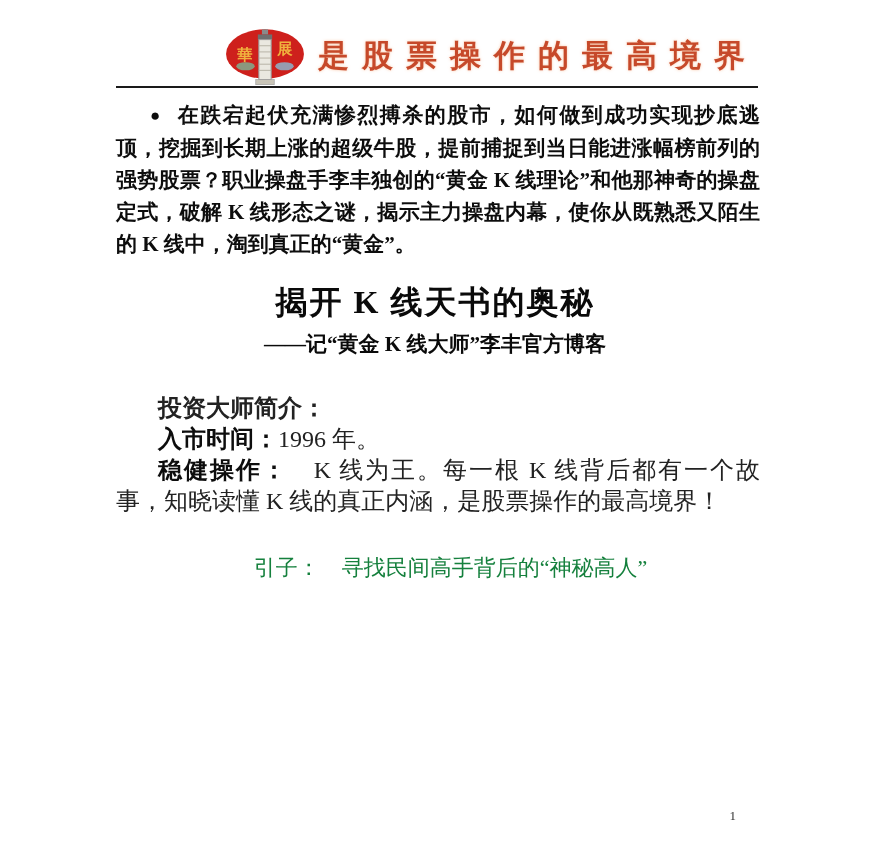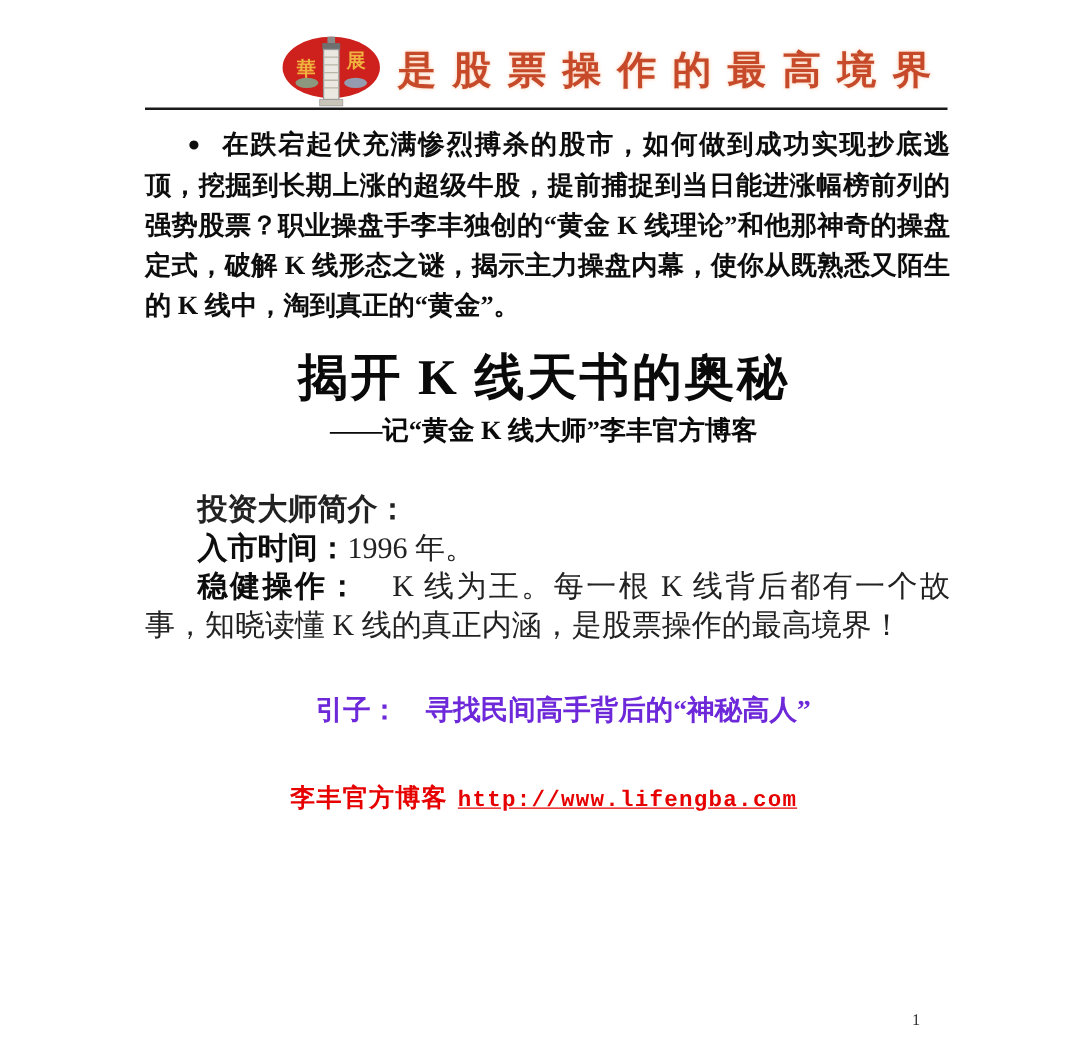--- a/index.html
+++ b/index.html
@@ -39,37 +39,37 @@
     width:644px; margin:11px 0 0 116px;
     font-size:21px; font-weight:bold;
     line-height:32px; text-align:justify;
     text-indent:34px;
     color:#0d0d0d;
   }
   .bullet { margin-right:16px; font-size:17px; vertical-align:1px; }
   
   .doc-title {
     margin-top:25px; text-align:center;
-    font-size:40px; font-weight:bold; line-height:34px;
+    font-size:32px; font-weight:bold; line-height:34px;
     letter-spacing:2px; color:#0a0a0a;
   }
   .doc-subtitle {
     margin-top:12px; text-align:center;
     font-size:21px; font-weight:bold; line-height:26px;
     color:#0a0a0a;
   }
   
   .profile { width:644px; margin:36px 0 0 116px; font-size:24px; line-height:31px; }
   .profile p { text-indent:42px; text-align:justify; color:#222; }
   .profile .plabel { font-weight:bold; color:#0d0d0d; }
   .pheading { font-weight:bold; color:#0d0d0d; }
   
   .prologue {
     margin-top:36px; text-align:center;
-    font-size:22px; font-weight:bold; color:#6d28d9;padding-left:31px;
+    font-size:22px; font-weight:normal; color:#15803d;padding-left:31px;
   }
   .subheading {
     margin-top:41px; text-align:center;
     font-size:19px; font-weight:bold; color:#0a0a0a;
   }
   
   .blog {
     margin-top:42px; text-align:center;
     font-size:20px; font-weight:bold; color:#e60000;
     letter-spacing:1px;
@@ -117,17 +117,16 @@
   <div class="doc-subtitle">——记“黄金 K 线大师”李丰官方博客</div>
 
   <div class="profile">
     <p class="pheading">投资大师简介：</p>
     <p><b class="plabel">入市时间：</b><span>1996 年。</span></p>
     <p><b class="plabel">稳健操作：</b><span>　K 线为王。每一根 K 线背后都有一个故事，知晓读懂 K 线的真正内涵，是股票操作的最高境界！</span></p>
   </div>
 
   <div class="prologue">引子：　寻找民间高手背后的“神秘高人”</div>
 
-  <div class="blog"><span>李丰官方博客</span><span class="url">http://www.lifengba.com</span></div>
 
   <div class="pagenum">1</div>
 
 </div>
 
 </body></html>

